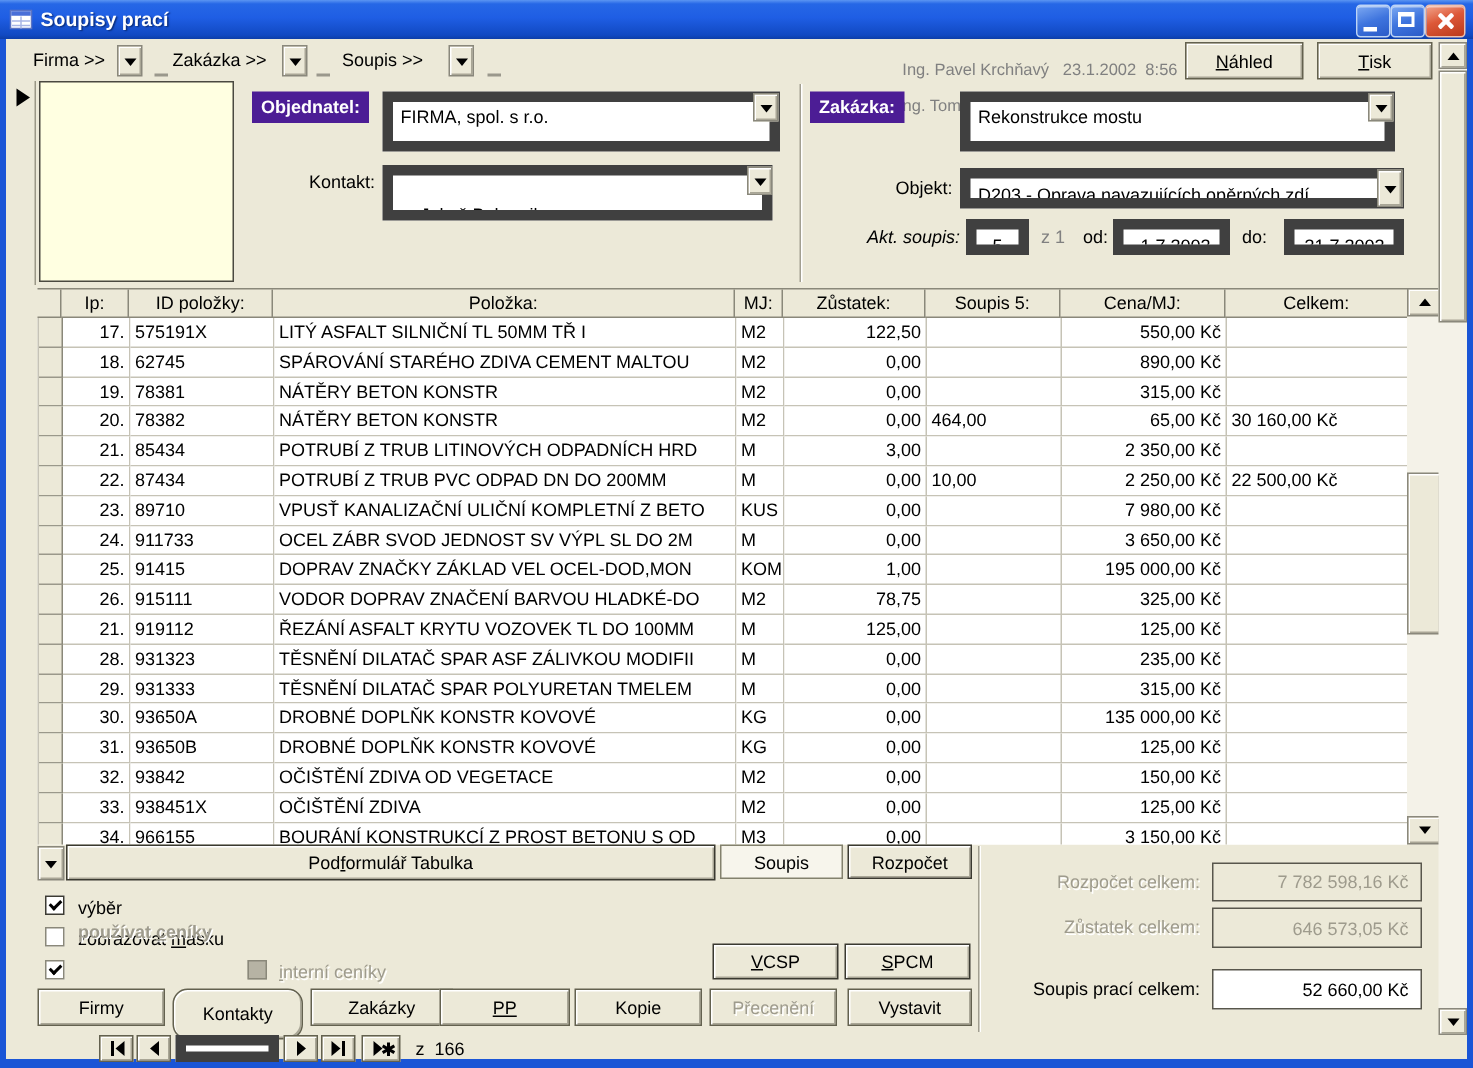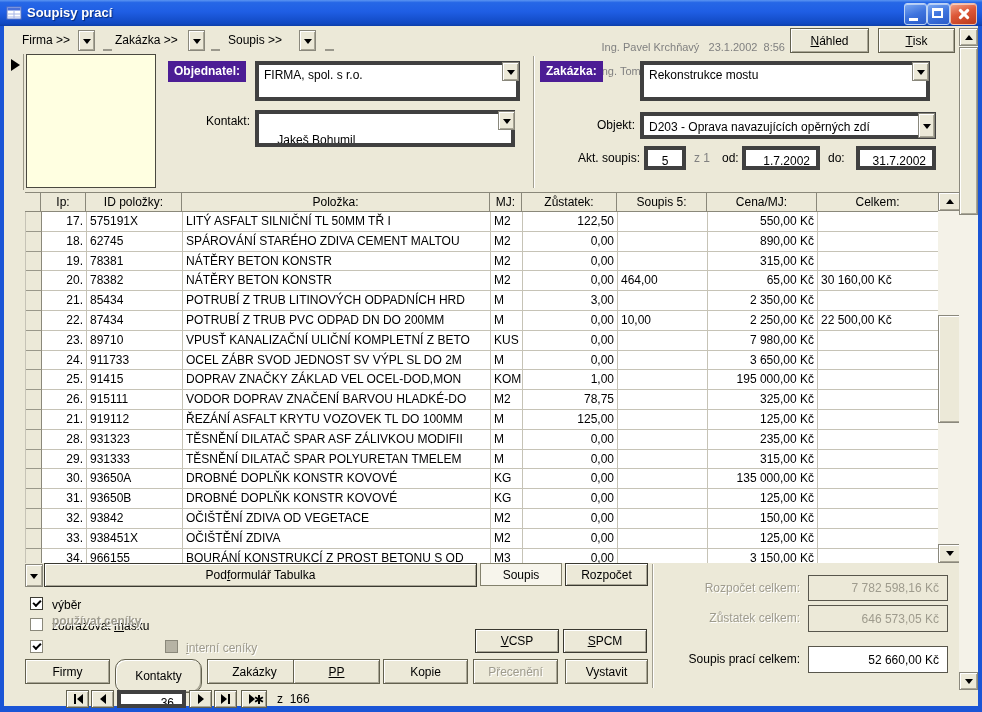--- a/index.html
+++ b/index.html
@@ -30,21 +30,21 @@
   .b-right{left:978px;top:26px;width:4px;height:686px;}
   .b-bottom{left:0;top:706px;width:982px;height:6px;}
   
   .btn{position:absolute;background:var(--client-bg,#ECE9D8);border:1px solid #63614f;
     box-shadow:inset 1px 1px 0 #fff,inset -1px -1px 0 #a9a696;
     display:flex;align-items:center;justify-content:center;font-size:12px;box-sizing:border-box;cursor:default;}
   .btn u{text-underline-offset:1px;}
   .btn.disabled{color:var(--disabled-text,#9e9b8d);text-shadow:1px 1px 0 #fff;}
   .flat-label{position:absolute;white-space:pre;}
   .blabel{position:absolute;background:#4c1d95;color:#fff;padding:3px 6px 4px 6px;font-size:12px;font-weight:bold;white-space:pre;}
-  .sunken{position:absolute;background:#fff;border:4px solid #404040;box-sizing:border-box;white-space:pre;overflow:hidden;}
+  .sunken{position:absolute;background:#fff;border:7px solid #404040;box-sizing:border-box;white-space:pre;overflow:hidden;}
   .combo-btn{position:absolute;width:17px;background:var(--client-bg,#ECE9D8);border:1px solid #8a887c;
     box-shadow:inset 1px 1px 0 #fff,inset -1px -1px 0 #a9a696;box-sizing:border-box;}
   .combo-btn::after{content:"";position:absolute;left:50%;top:50%;margin:-2px 0 0 -4px;
     border:4px solid transparent;border-top:5px solid #000;border-bottom:0;}
   .dash{position:absolute;width:9px;height:2px;background:#9a988c;}
   .gray{color:var(--info-text,#808080);}
   .vline{position:absolute;width:1px;background:#a29f90;box-shadow:1px 0 0 #fff;}
   
   .cb{position:absolute;width:13px;height:13px;background:#fff;border:1px solid #3c3b33;box-sizing:border-box;}
   .cb.checked::after{content:"";position:absolute;left:2px;top:2px;width:6px;height:3px;
@@ -163,21 +163,21 @@
   <div class="vline" style="left:533px;top:56px;height:132px;"></div>
 
   <div class="blabel" style="left:540px;top:61px;">Zakázka:</div>
   <div class="sunken" style="left:640px;top:61px;width:290px;height:40px;padding:3px 5px;">Rekonstrukce mostu</div>
   <div class="combo-btn" style="left:912px;top:62px;height:19px;"></div>
 
   <div class="rlabel" style="left:555px;top:118px;width:80px;">Objekt:</div>
   <div class="sunken" style="left:640px;top:112px;width:296px;height:27px;padding:4px 5px;">D203 - Oprava navazujících opěrných zdí</div>
   <div class="combo-btn" style="left:918px;top:113px;height:25px;"></div>
 
-  <div class="rlabel" style="left:555px;top:151px;width:85px;">Akt. soupis:</div>
+  <div class="rlabel" style="left:555px;top:151px;width:85px;font-style:italic;">Akt. soupis:</div>
   <div class="sunken" style="left:644px;top:146px;width:42px;height:24px;padding:4px 0;text-align:center;">5</div>
   <div class="flat-label gray" style="left:694px;top:151px;">z 1</div>
   <div class="flat-label" style="left:722px;top:151px;">od:</div>
   <div class="sunken" style="left:742px;top:146px;width:78px;height:24px;padding:4px 6px;text-align:right;">1.7.2002</div>
   <div class="flat-label" style="left:828px;top:151px;">do:</div>
   <div class="sunken" style="left:856px;top:146px;width:80px;height:24px;padding:4px 6px;text-align:right;">31.7.2002</div>
 
   <div class="table">
     <div class="thead">
       <div class="hcell c-sel"></div>

